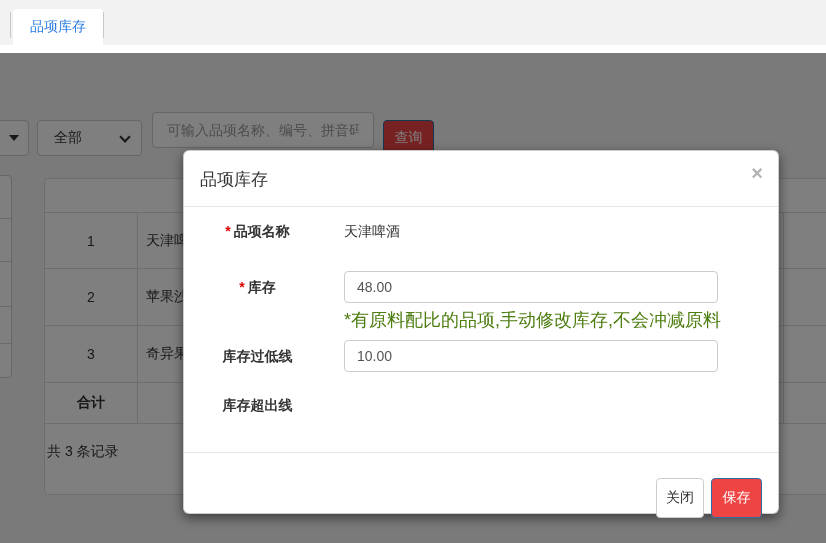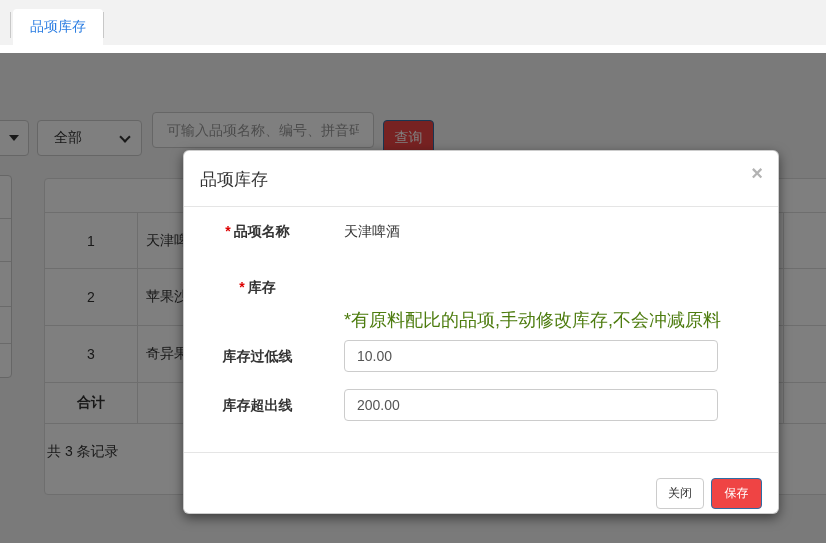--- a/index.html
+++ b/index.html
@@ -64,21 +64,21 @@
   .flabel { position:absolute; left:0; width:147px; text-align:center; font-size:14px;
             font-weight:bold; color:#333; }
   .req { color:#dd0000; margin-right:3px; }
   .fvalue { position:absolute; left:160px; font-size:14px; color:#333; }
   .finput { position:absolute; left:160px; width:374px; height:32px; border:1px solid #ccc;
             border-radius:4px; padding:0 12px; font-size:14px; color:#555;
             font-family:"Liberation Sans","DejaVu Sans",sans-serif; }
   .fhint { position:absolute; left:160px; top:157px; font-size:18px; color:#4d7c0f; }
   .modal-footer { position:absolute; left:0; top:301px; width:100%; height:63px;
                   border-top:1px solid #e5e5e5; }
-  .mbtn { position:absolute; top:17px; height:31px; font-size:12px; }
+  .mbtn { position:absolute; top:17px; height:40px; font-size:14px; }
   .mbtn-close { right:74px; width:48px; }
   .mbtn-save { right:16px; width:51px; }
 </style>
 </head>
 <body>
 
 <div class="tabbar">
   <div class="tab-sep" style="left:10px;"></div>
   <div class="tab-active">品项库存</div>
   <div class="tab-sep" style="left:103px;"></div>
@@ -144,25 +144,25 @@
   <div class="modal-hr"></div>
 
   <div class="flabel" style="top:72px;">
     <span class="req">*</span><span>品项名称</span>
   </div>
   <div class="fvalue" style="top:72px;">天津啤酒</div>
 
   <div class="flabel" style="top:128px;">
     <span class="req">*</span><span>库存</span>
   </div>
+  <input class="finput" style="top: 120px;" value="48.00">
   <div class="fhint">*有原料配比的品项,手动修改库存,不会冲减原料</div>
 
   <div class="flabel" style="top:197px;">库存过低线</div>
   <input class="finput" style="top: 189px;" value="10.00">
 
   <div class="flabel" style="top:246px;">库存超出线</div>
-  <input class="finput" style="top: 238px;" value="200.00">
 
   <div class="modal-footer">
     <div class="btn mbtn mbtn-close">关闭</div>
     <div class="btn btn-primary mbtn mbtn-save">保存</div>
   </div>
 </div>
 
 </body></html>

